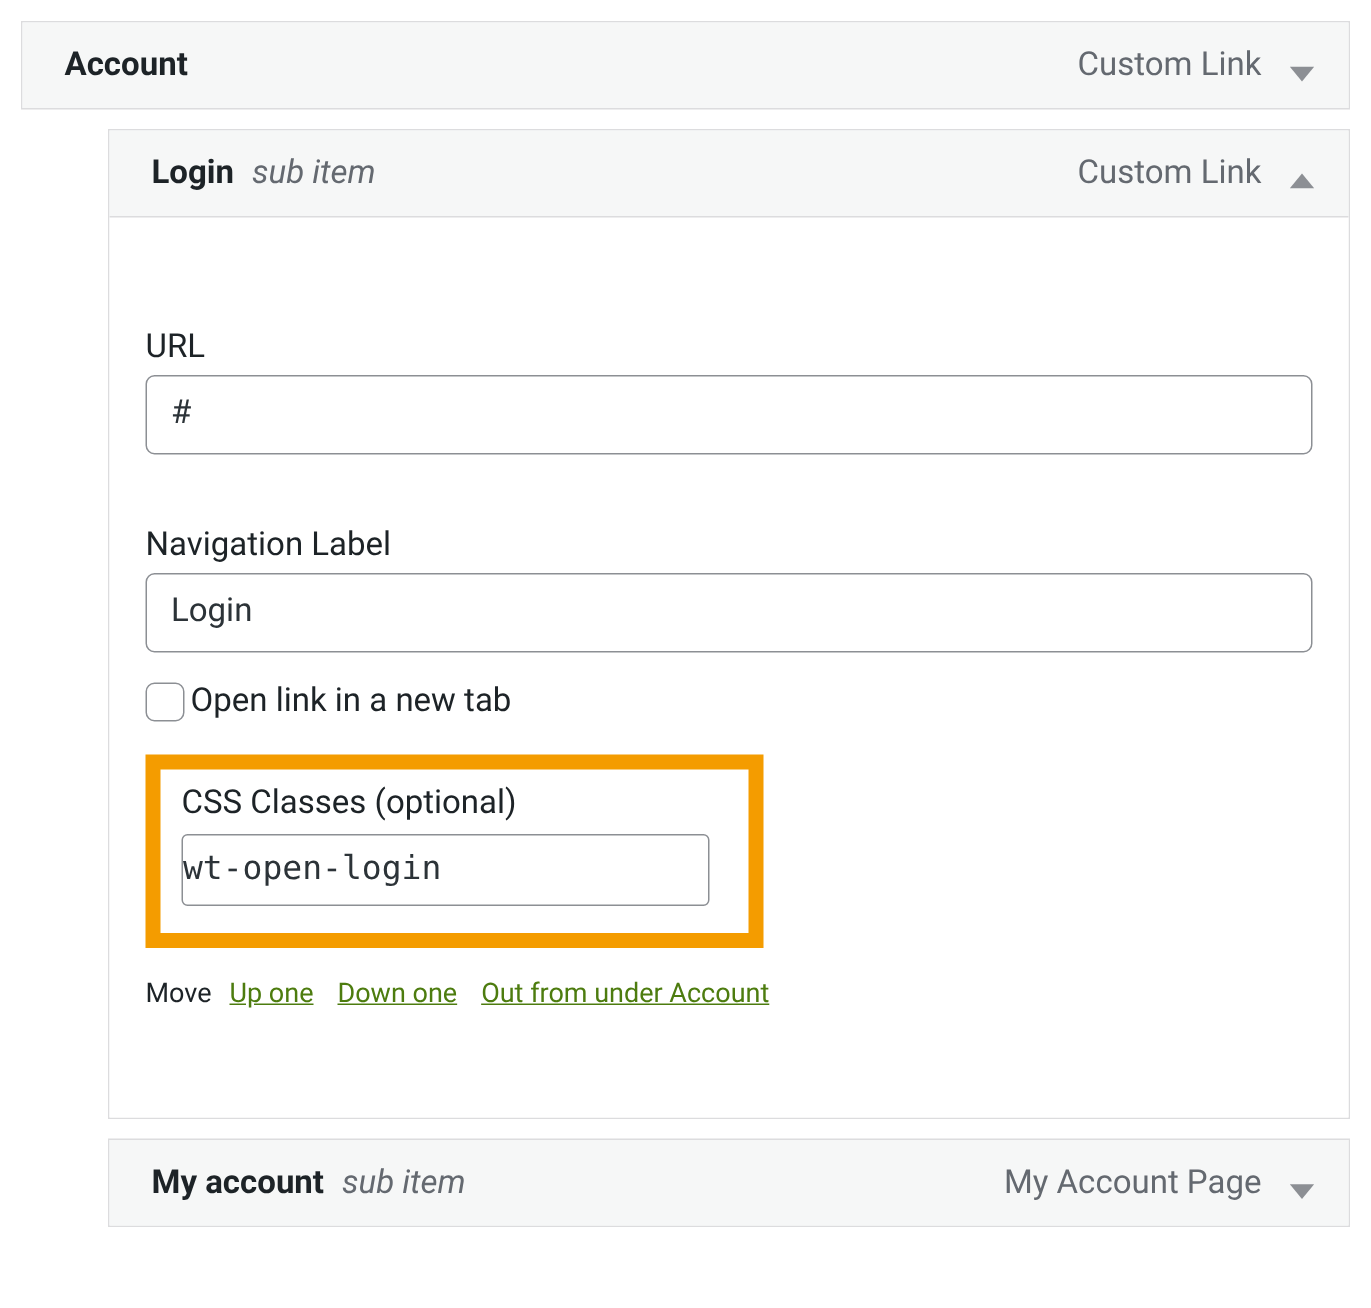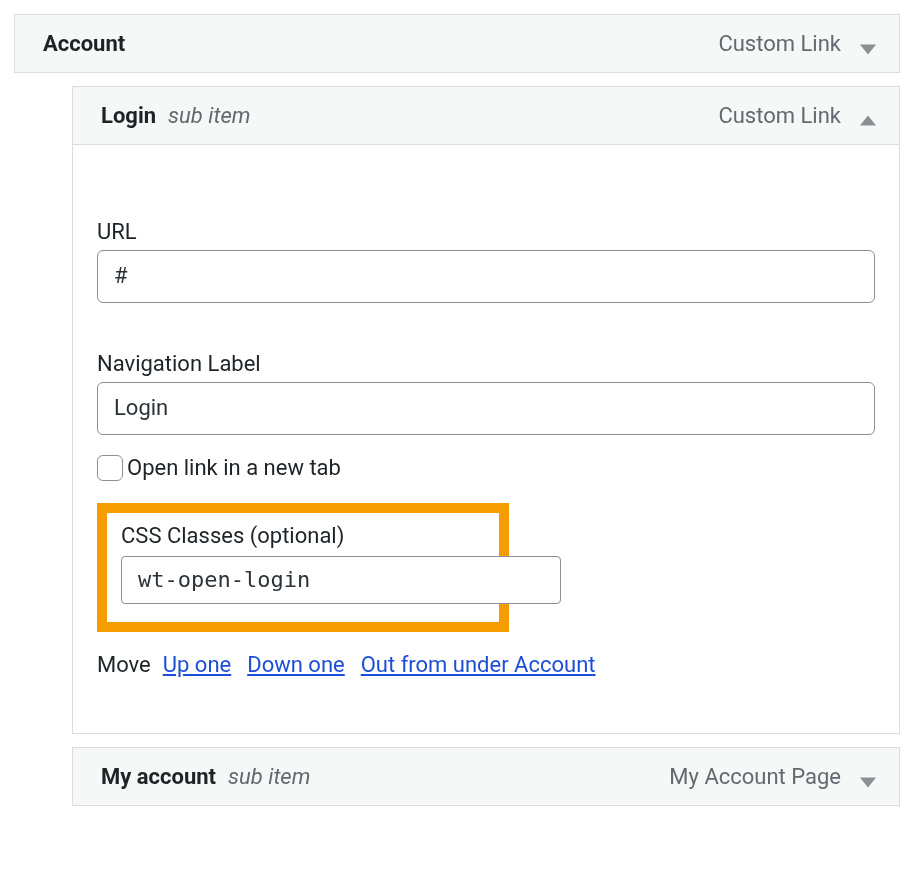--- a/index.html
+++ b/index.html
@@ -89,35 +89,35 @@
   }
   .checkbox-label { font-size: 22px; color: #1d2327; }
   .highlight-box {
     border: 10px solid #f49c00;
     padding: 10px 14px 18px 14px;
     width: 412px;
     margin-bottom: 20px;
   }
   .highlight-box .field-label { margin-bottom: 8px; }
   .highlight-box .text-input {
-    width: 440px;
+    width: 352px;
     border-radius: 4px;
-    padding: 8px 16px;
+    padding: 8px 0;
   }
   .move-row {
-    font-size: 22px;
-    margin-bottom: 28px;
+    font-size: 18px;
+    margin-bottom: 44px;
     display: flex;
     flex-wrap: wrap;
     gap: 0;
     align-items: center;
   }
   .move-row .move-label { margin-right: 12px; }
   .move-row a {
-    color: #1d4ed8;
+    color: #4d7c0f;
     text-decoration: underline;
     margin-right: 16px;
   }
   .actions-row {
     font-size: 22px;
   }
   .actions-row .remove {
     color: #b32d2e;
     text-decoration: underline;
   }

